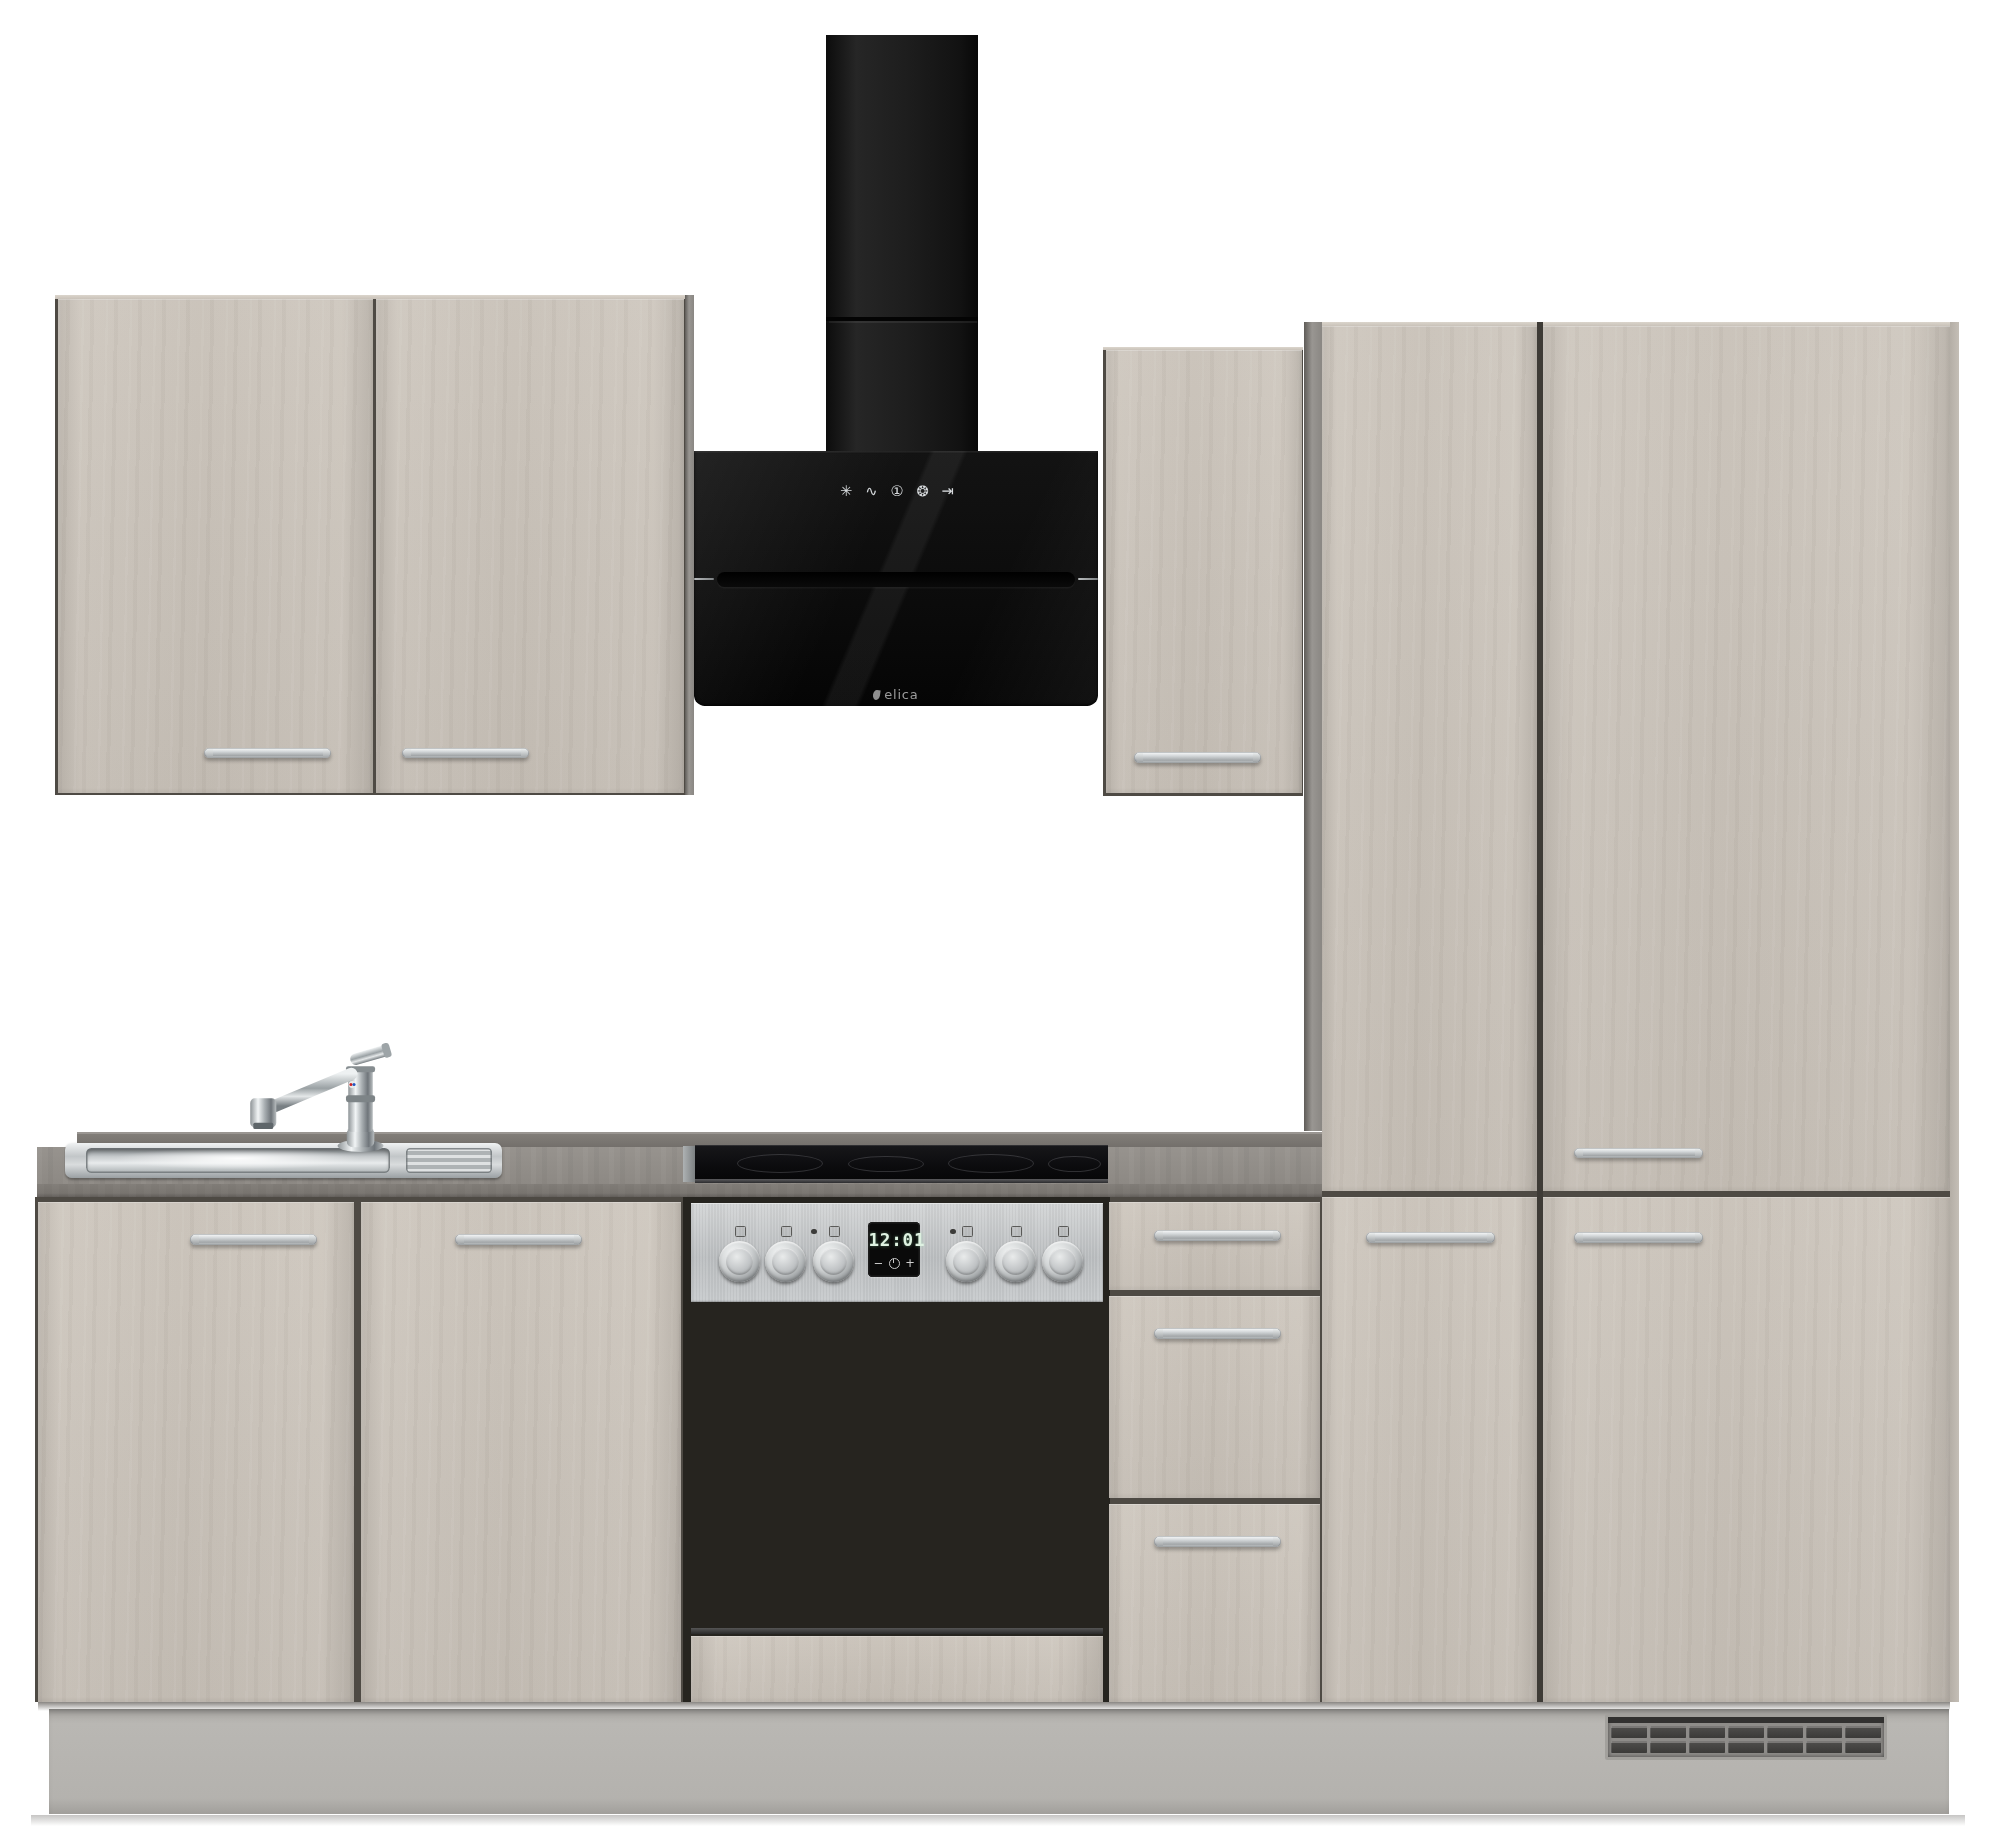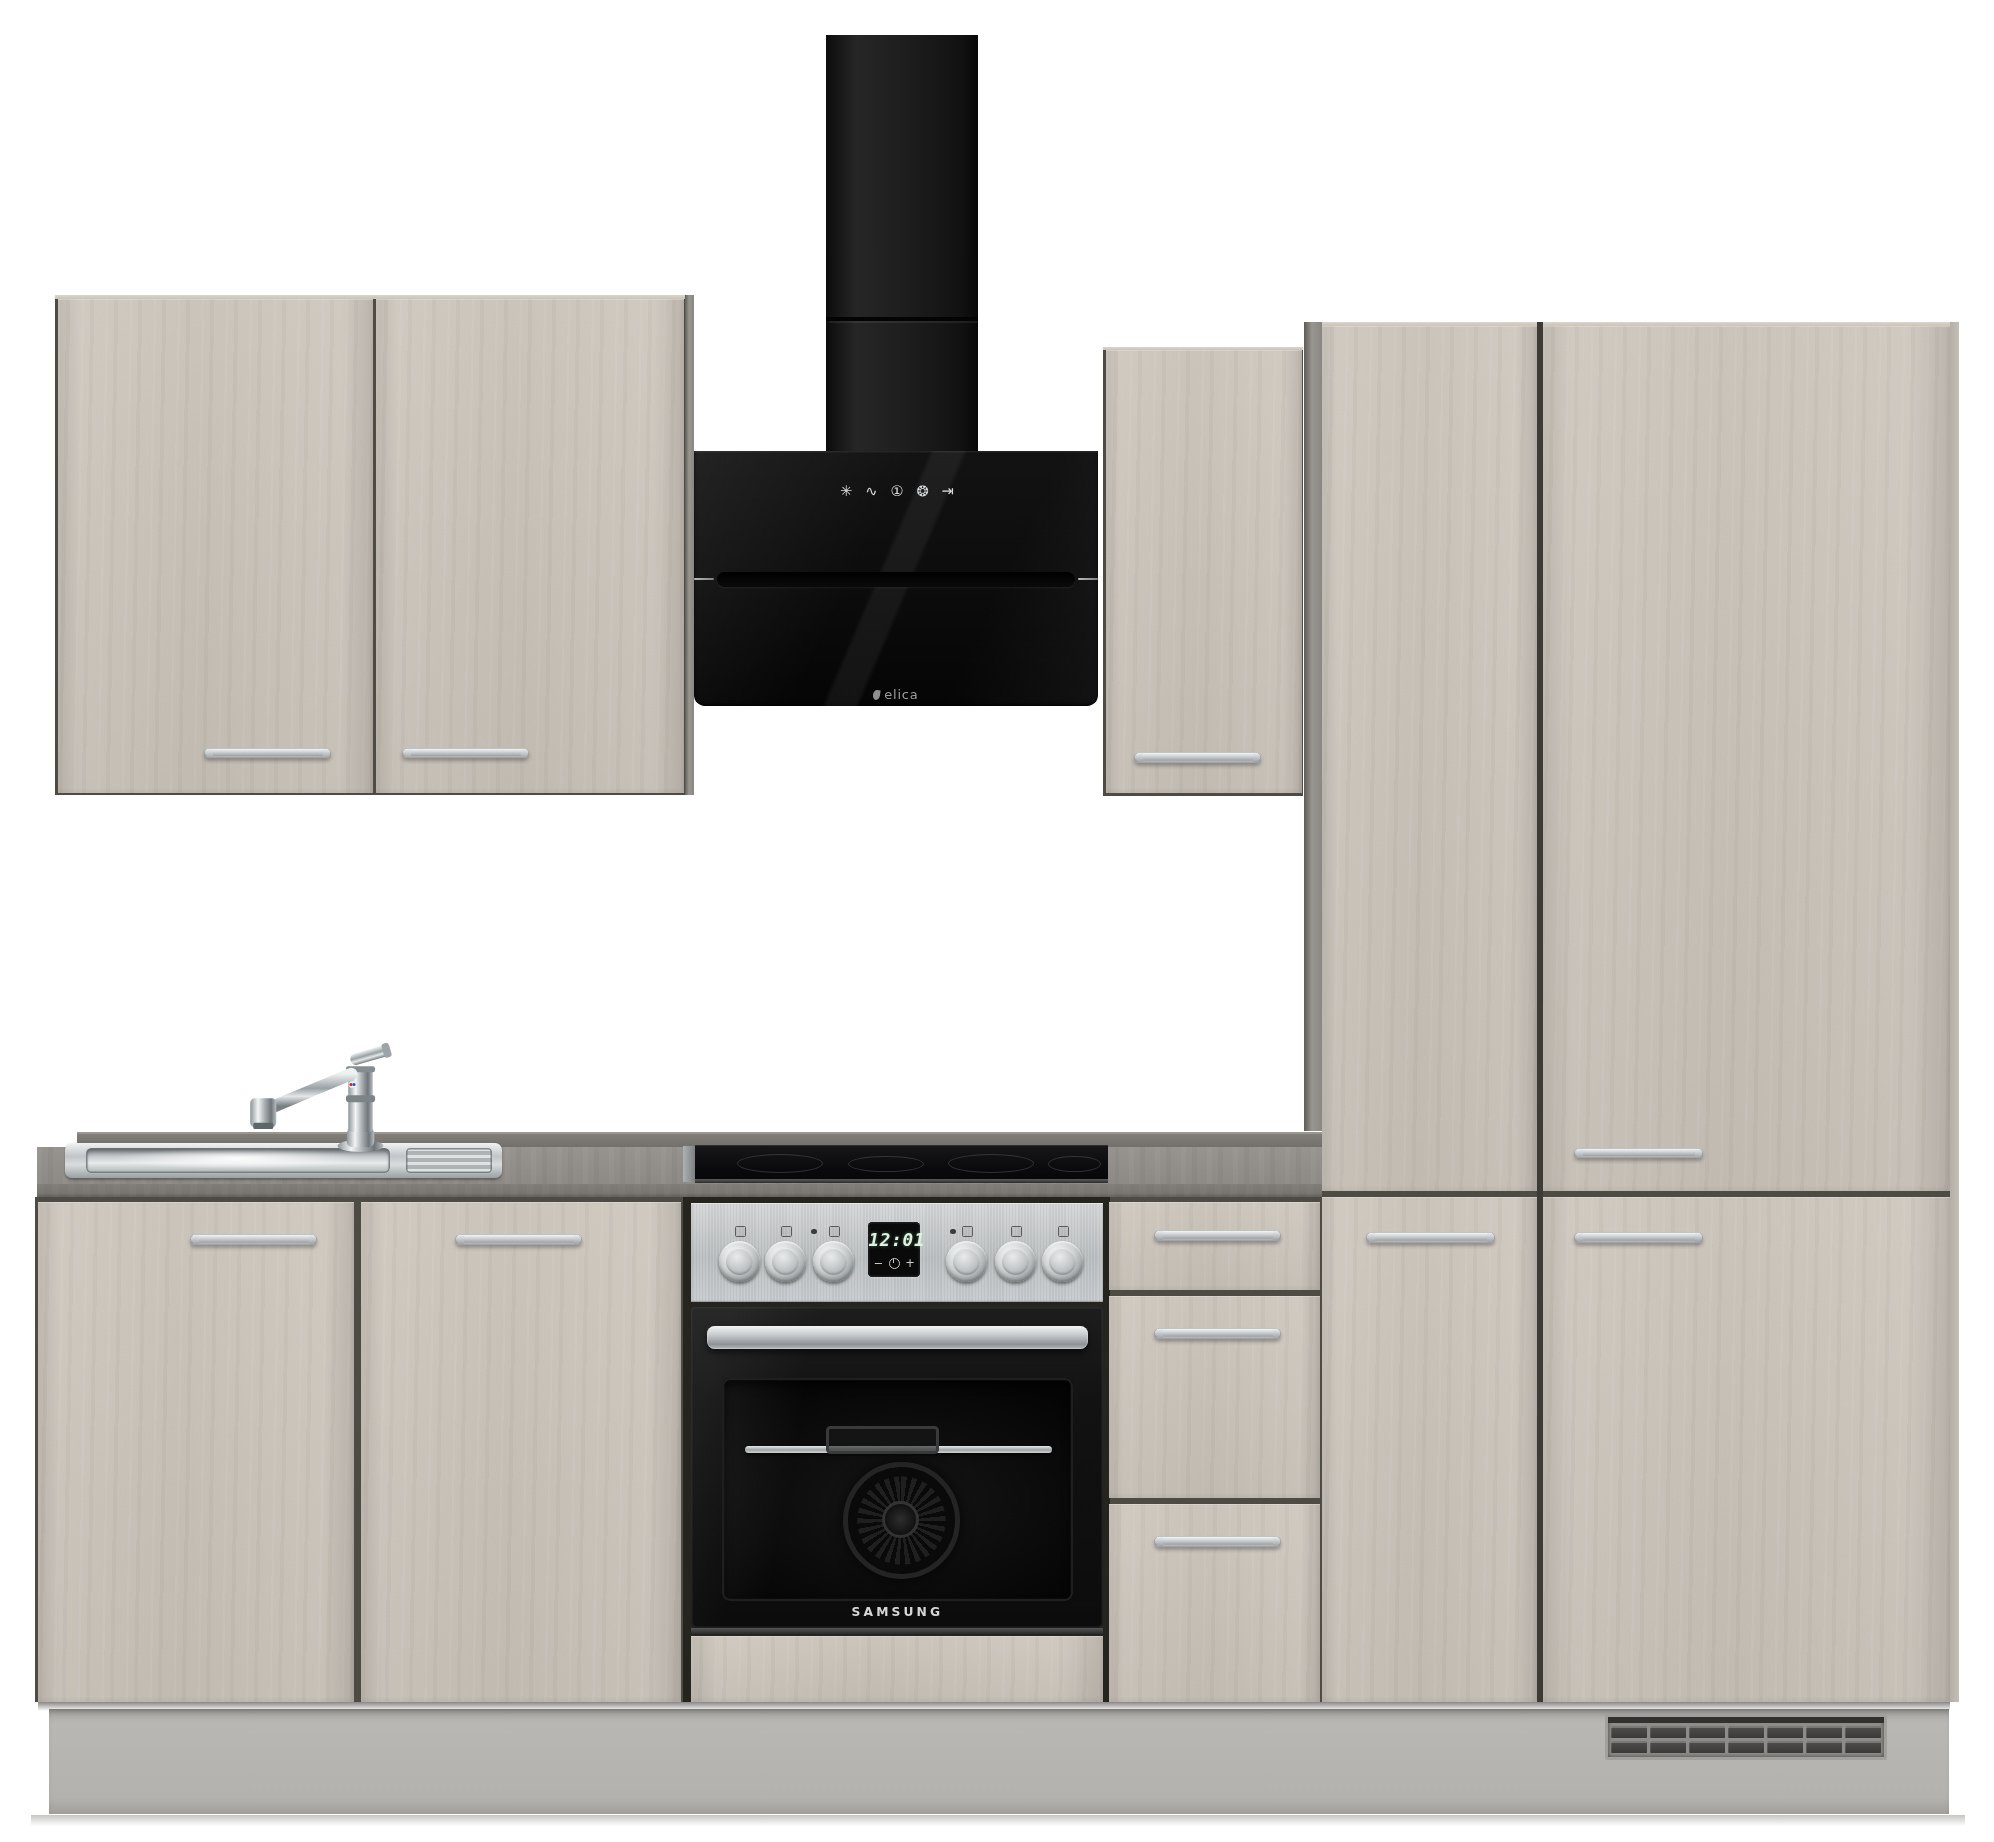--- a/index.html
+++ b/index.html
@@ -75,21 +75,20 @@
     background:
       repeating-linear-gradient(180deg,#dfe2e3 0 3.1px,#aeb3b5 3.1px 7px),
       linear-gradient(180deg,#cfd3d4,#b7bcbe);
     box-shadow:inset 0 0 0 1.5px rgba(110,116,119,.8);
   }
   .brushed{
     background:
       repeating-linear-gradient(90deg, rgba(255,255,255,.06) 0 1.5px, rgba(0,0,0,.03) 1.5px 3.1px),
       linear-gradient(180deg,#d3d5d6,#bcbfc1 55%,#c8cbcd);
     box-shadow:inset 0 0.8px 0 #eceeee, inset 0 -0.8px 1.5px rgba(0,0,0,.3);
-    font-style:italic;
   }
   .knob{
     width:41px;height:41px;border-radius:50%;
     background:radial-gradient(circle at 36% 30%, #f4f6f6, #cdd0d1 45%, #a2a6a8 72%, #7f8385);
     box-shadow:0 2.3px 3.1px rgba(0,0,0,.45), inset 0 -2.3px 3.1px rgba(0,0,0,.25), inset 0 1.5px 1.5px rgba(255,255,255,.7);
   }
   .knob:after{content:"";position:absolute;left:7px;top:7px;right:7px;bottom:7px;border-radius:50%;
     background:radial-gradient(circle at 40% 32%, #e9ebeb, #c2c5c7 55%, #9da1a3);box-shadow:inset 0 0.8px 1.5px rgba(255,255,255,.8), inset 0 -1.5px 2.3px rgba(0,0,0,.25);}
   .zoneicon{width:8.4px;height:9.2px;border:1.5px solid #5a5a58;border-radius:1.5px;background:rgba(0,0,0,.05);}
   .ovendoor{
@@ -237,32 +236,20 @@
       <div class="abs clockbox" style="left:177px;top:19px;width:52px;height:55px;">
         <div class="abs clocktime" style="left:0;top:7.7px;width:52px;text-align:center;">12:01</div>
         <div class="abs" style="left:0;top:34px;width:52px;display:flex;justify-content:space-between;align-items:center;padding:0 5.4px;box-sizing:border-box;">
           <span class="clockbtn">−</span>
           <span class="mini-clock"></span>
           <span class="clockbtn">+</span>
         </div>
       </div>
     </div>
 
-    <div class="abs ovendoor" style="left:8.4px;top:110px;width:412px;height:321px;">
-      <div class="abs ovenhandle" style="left:15.3px;top:19px;width:381px;height:23px;"></div>
-      <div class="abs ovenwindow" style="left:31px;top:71px;width:351px;height:223px;">
-
-        <div class="abs rackbar" style="left:23px;top:68px;width:307px;height:7px;"></div>
-        <div class="abs" style="left:104px;top:48px;width:107px;height:21.5px;border:3.1px solid #3a3a3a;border-radius:4.6px;background:rgba(25,25,25,.6);"></div>
-
-        <div class="abs fan" style="left:121px;top:84px;width:107px;height:107px;"></div>
-        <div class="abs fan-hub" style="left:160px;top:123px;width:31px;height:31px;"></div>
-      </div>
-      <div class="abs samsung" style="left:0;top:298px;width:412px;text-align:center;">SAMSUNG</div>
-    </div>
     <div class="abs" style="left:8.4px;top:431px;width:412px;height:6.1px;background:linear-gradient(180deg,#555,#2a2a2a);"></div>
 
     <div class="abs front" style="left:8.4px;top:439px;width:412px;height:66px;"></div>
   </div>
 
   <div class="abs front" style="left:1109px;top:1202px;width:211px;height:88px;">
     <div class="abs handle" style="left:45px;top:28px;width:127px;"></div>
   </div>
   <div class="abs front" style="left:1109px;top:1296px;width:211px;height:202px;">
     <div class="abs handle" style="left:45px;top:32px;width:127px;"></div>

